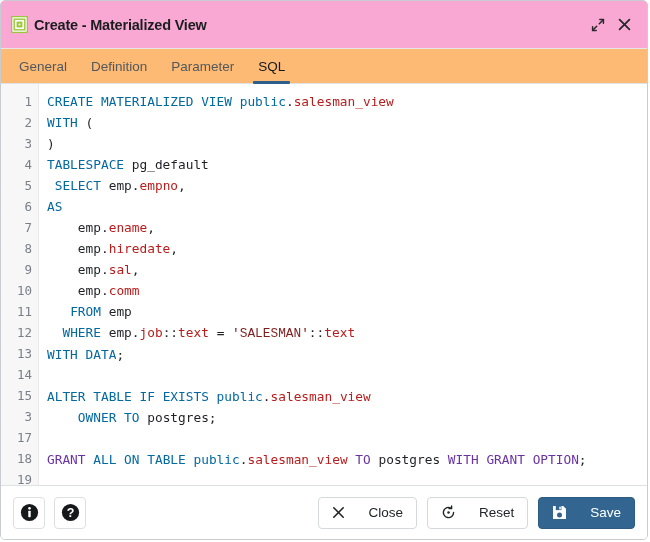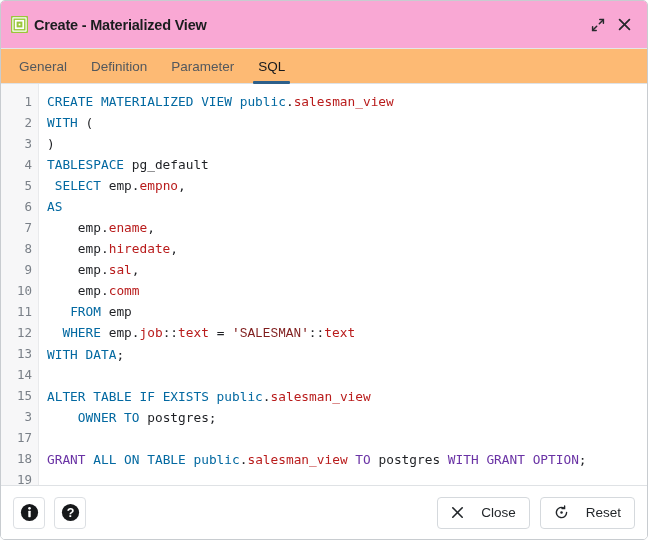--- a/index.html
+++ b/index.html
@@ -171,21 +171,21 @@
     min-width: 76px;
     border: 1px solid #d5d9dd;
     border-radius: 4px;
     background: #ffffff;
     color: #22262a;
     font-family: "Liberation Sans", sans-serif;
     font-size: 13.5px;
     display: inline-flex;
     align-items: center;
     justify-content: center;
-    gap: 17px;
+    gap: 23px;
     cursor: pointer;
     margin-left: 10px;
     padding: 0 13px;
     box-sizing: border-box;
   }
   .btn.primary {
     background: #326690;
     border-color: #2c5c82;
     color: #ffffff;
   }
@@ -308,15 +308,24 @@
 
     <button class="btn">
       <svg width="15" height="15" viewBox="0 0 15 15" fill="none" stroke="#22262a" stroke-width="1.4" stroke-linecap="round">
         <path d="M12.6 7.5 A5.1 5.1 0 1 1 10.2 3.2"></path>
         <path d="M10.6 0.9 L10.6 3.6 L7.9 3.6"></path>
         <circle cx="7.5" cy="7.5" r="1.25" fill="#22262a" stroke="none"></circle>
       </svg>
       <span>Reset</span>
     </button>
 
+    <button class="btn primary">
+      <svg width="15" height="15" viewBox="0 0 15 15">
+        <path d="M1 1 h10.2 L14 3.8 V14 H1 Z" fill="#ffffff"></path>
+        <rect x="3.8" y="1" width="5.6" height="4.1" fill="#326690"></rect>
+        <rect x="7.3" y="1.7" width="1.5" height="2.7" fill="#ffffff"></rect>
+        <circle cx="7.5" cy="10.1" r="2.5" fill="#326690"></circle>
+      </svg>
+      <span>Save</span>
+    </button>
   </div>
 
 </div>
 
 </body></html>

